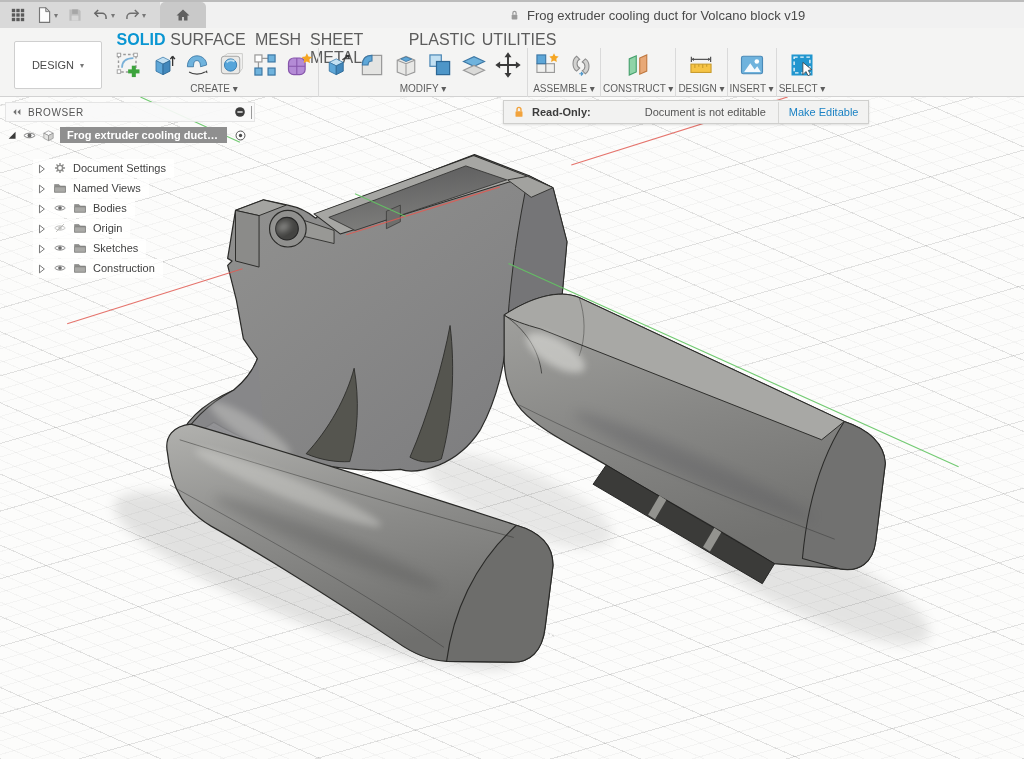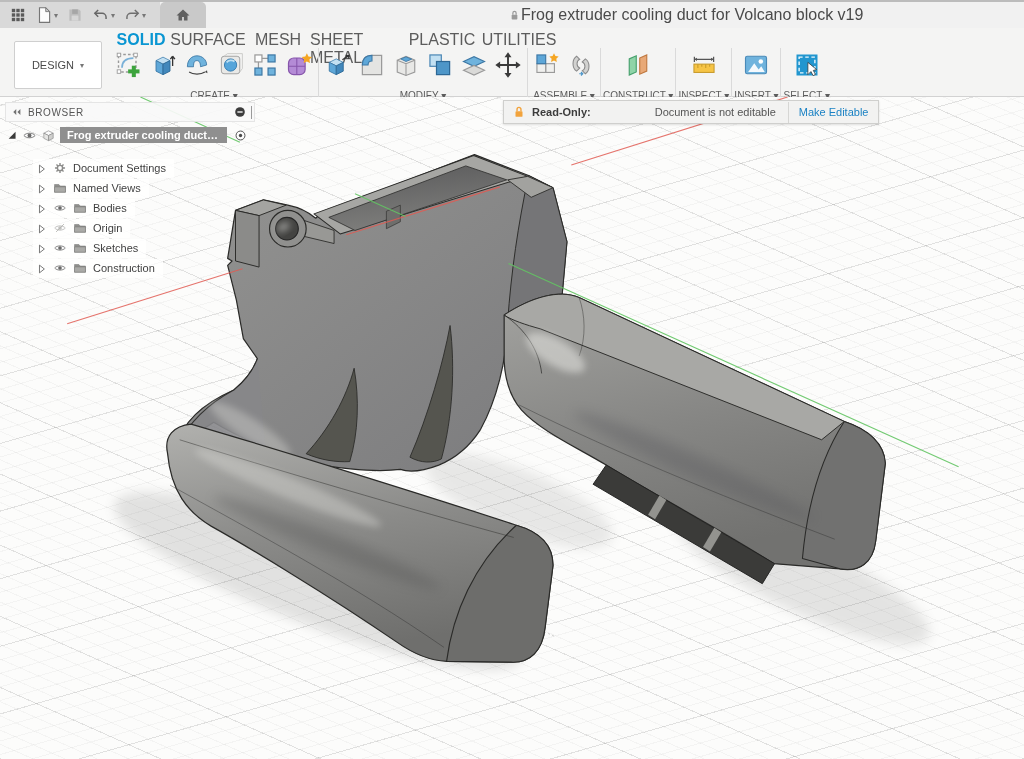--- a/index.html
+++ b/index.html
@@ -10,48 +10,48 @@
   .topbar .topline{position:absolute;top:0;left:0;width:100%;height:2px;background:#bcbcbc;}
   .qat{position:absolute;top:2px;left:0;width:160px;height:26px;background:#d9d9d9;
        display:flex;align-items:center;gap:2px;padding-left:6px;box-sizing:border-box;}
   .qat .btn{display:flex;align-items:center;height:22px;padding:0 3px;cursor:pointer;}
   .qat svg{width:18px;height:18px;}
   .caret{font-size:8px;color:#777;margin-left:1px;}
   .home-tab{position:absolute;top:2px;left:160px;width:46px;height:26px;background:#c9c9c9;
        border-radius:5px 5px 0 0;display:flex;align-items:center;justify-content:center;cursor:pointer;}
   .home-tab svg{width:16px;height:16px;}
   .doc-title{position:absolute;top:2px;left:508px;height:26px;display:flex;align-items:center;
-       font-size:16px;color:#4a4a4a;}
+       gap:6px;font-size:13px;color:#4a4a4a;}
   .doc-title svg{width:13px;height:13px;}
   
   .ribbon{position:absolute;top:28px;left:0;width:1024px;height:69px;background:#f4f4f3;
        border-bottom:1px solid #d2d2d2;box-sizing:border-box;}
   .design-btn{position:absolute;top:13px;left:14px;width:86px;height:46px;background:#fff;
        border:1px solid #cfcfcf;border-radius:2px;display:flex;align-items:center;
        justify-content:center;font-size:11px;color:#4a4a4a;cursor:pointer;}
   .tabs{position:absolute;top:2px;left:112px;display:flex;height:18px;}
   .tab{display:flex;flex-direction:column;align-items:center;font-size:16px;color:#5c5c5c;
        cursor:pointer;justify-content:flex-start;}
   .tab .lbl{padding-top:1px;}
   .tab .ul{height:3px;width:52px;background:transparent;margin-top:2px;border-radius:1px;}
   .tab.active .lbl{color:#0a96d2;font-weight:bold;}
   .tab.active .ul{background:#0a96d2;}
   .groups{position:absolute;top:20px;left:112px;display:flex;align-items:flex-start;height:48px;}
   .group{display:flex;flex-direction:column;align-items:center;}
   .group .icons{display:flex;align-items:center;justify-content:center;height:34px;}
   .ribbon-icon{width:34px;height:32px;display:flex;align-items:center;justify-content:center;cursor:pointer;}
   .ribbon-icon svg{width:28px;height:28px;}
-  .group .glabel{font-size:10px;color:#5c5c5c;margin-top:8px;cursor:pointer;white-space:nowrap;}
+  .group .glabel{font-size:10px;color:#5c5c5c;margin-top:1px;cursor:pointer;white-space:nowrap;}
   .gsep{width:1px;height:52px;background:#dadada;margin:0 2px;}
   
   .readonly{position:absolute;top:100px;left:503px;height:22px;background:#f2f2f1;
       border:1px solid #cfcfcd;box-shadow:0 1px 2px rgba(0,0,0,.12);display:flex;
       align-items:center;font-size:11px;color:#555;z-index:30;}
   .readonly .lock{width:14px;height:14px;margin:0 6px 0 8px;}
-  .readonly .ro-label{font-weight:bold;color:#3c3c3c;margin-right:20px;}
+  .readonly .ro-label{font-weight:bold;color:#3c3c3c;margin-right:10px;}
   .readonly .ro-msg{margin-right:12px;color:#555;padding-left:44px;}
   .readonly .ro-sep{width:1px;height:21px;background:#d6d6d4;}
   .readonly .ro-action{color:#1b82c4;padding:0 10px;cursor:pointer;}
   
   .viewport{position:absolute;top:97px;left:0;width:1024px;height:662px;background-color:#fcfcfb;
     background-image:
       repeating-linear-gradient(24deg, rgba(60,60,60,0.10) 0 1px, transparent 1px 65px),
       repeating-linear-gradient(344deg, rgba(60,60,60,0.10) 0 1px, transparent 1px 65px),
       repeating-linear-gradient(24deg, rgba(60,60,60,0.045) 0 1px, transparent 1px 13px),
       repeating-linear-gradient(344deg, rgba(60,60,60,0.045) 0 1px, transparent 1px 13px);}
@@ -313,21 +313,21 @@
         <div class="icons">
           <span class="ribbon-icon">
             <svg viewBox="0 0 32 32">
               <path d="M5 9.5 h22 M5 6.5 v6 M27 6.5 v6" stroke="#555" stroke-width="1.4" fill="none"></path>
               <path d="M5 9.5 l3 -1.8 v3.6 z M27 9.5 l-3 -1.8 v3.6 z" fill="#555"></path>
               <rect x="4.5" y="15" width="23" height="9.5" fill="#f6c445" stroke="#c79a2a" stroke-width="1.2"></rect>
               <path d="M9 15 v4.5 M13.5 15 v3 M18 15 v4.5 M22.5 15 v3" stroke="#c79a2a" stroke-width="1.2"></path>
             </svg>
           </span>
         </div>
-        <div class="glabel">INSPECT ▾</div>
+        <div class="glabel">DESIGN ▾</div>
       </div>
       <div class="gsep"></div>
       <div class="group">
         <div class="icons">
           <span class="ribbon-icon">
             <svg viewBox="0 0 32 32">
               <rect x="4" y="6" width="24" height="20" rx="2" fill="#6fb3dd" stroke="#4a8ab8" stroke-width="1.3"></rect>
               <circle cx="21.5" cy="12" r="2.6" fill="#fff"></circle>
               <path d="M7 24 L14 14 L19 21 L22 17.5 L26 24 Z" fill="#fff" opacity=".92"></path>
             </svg>

